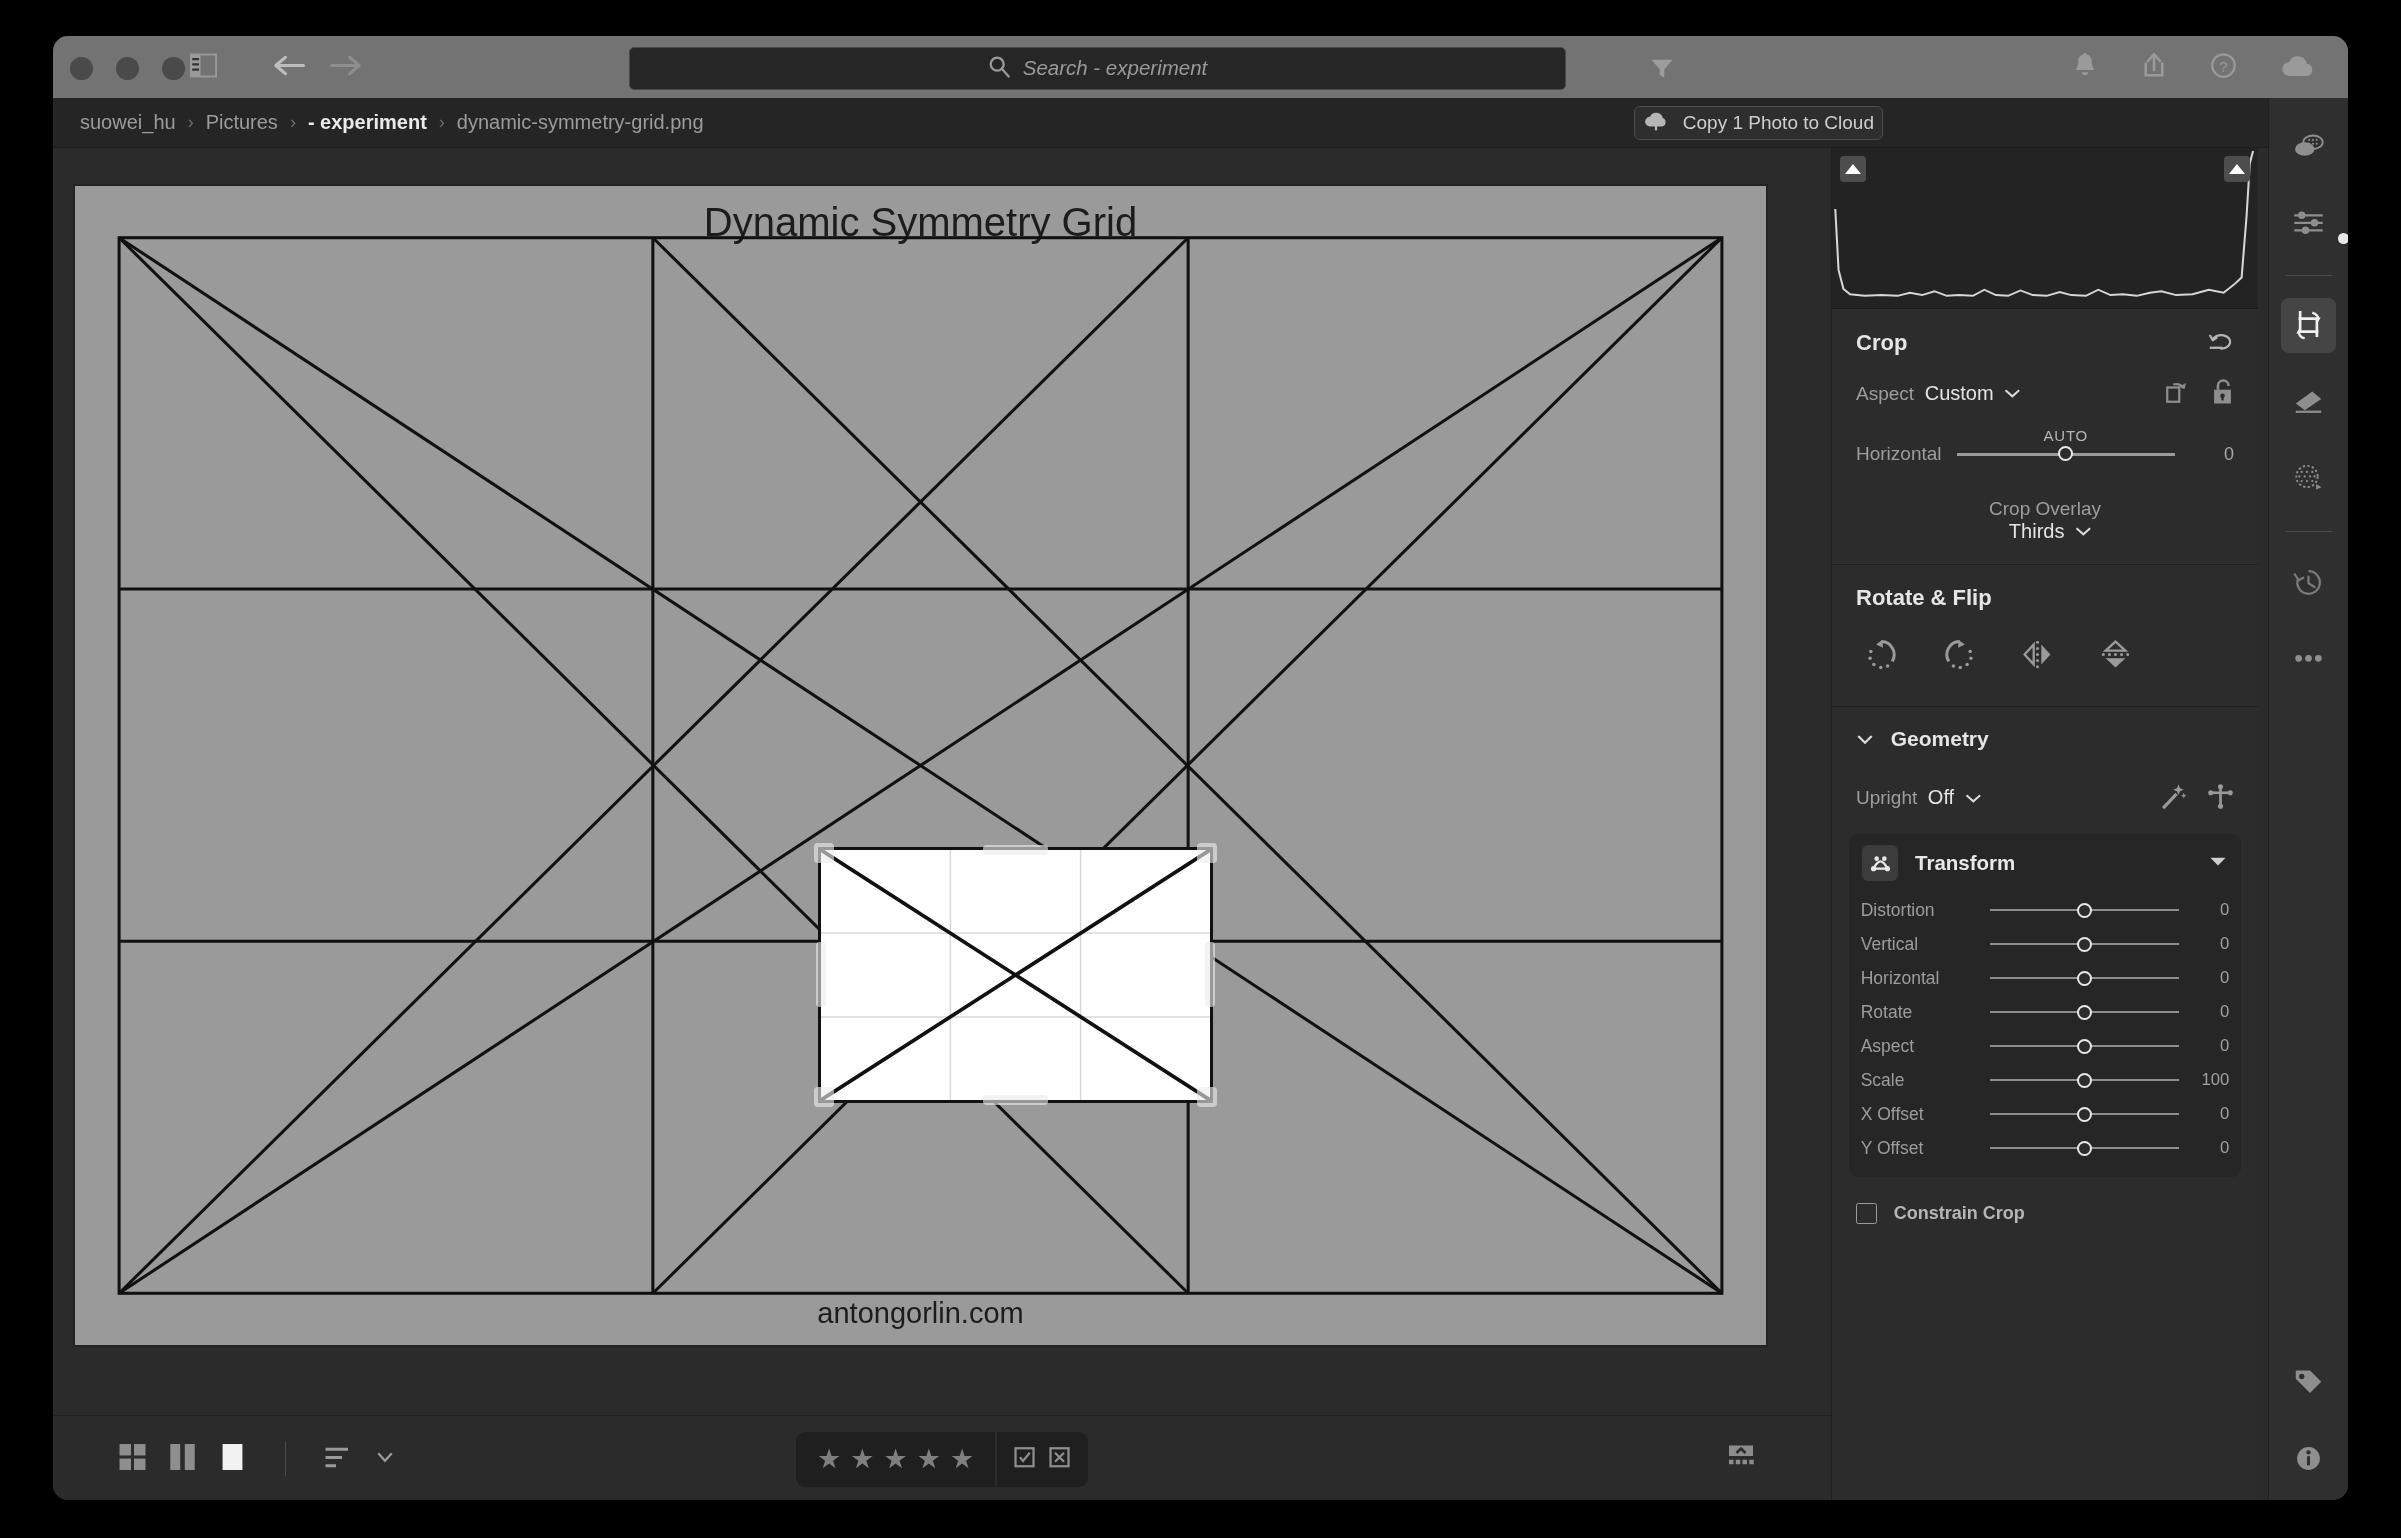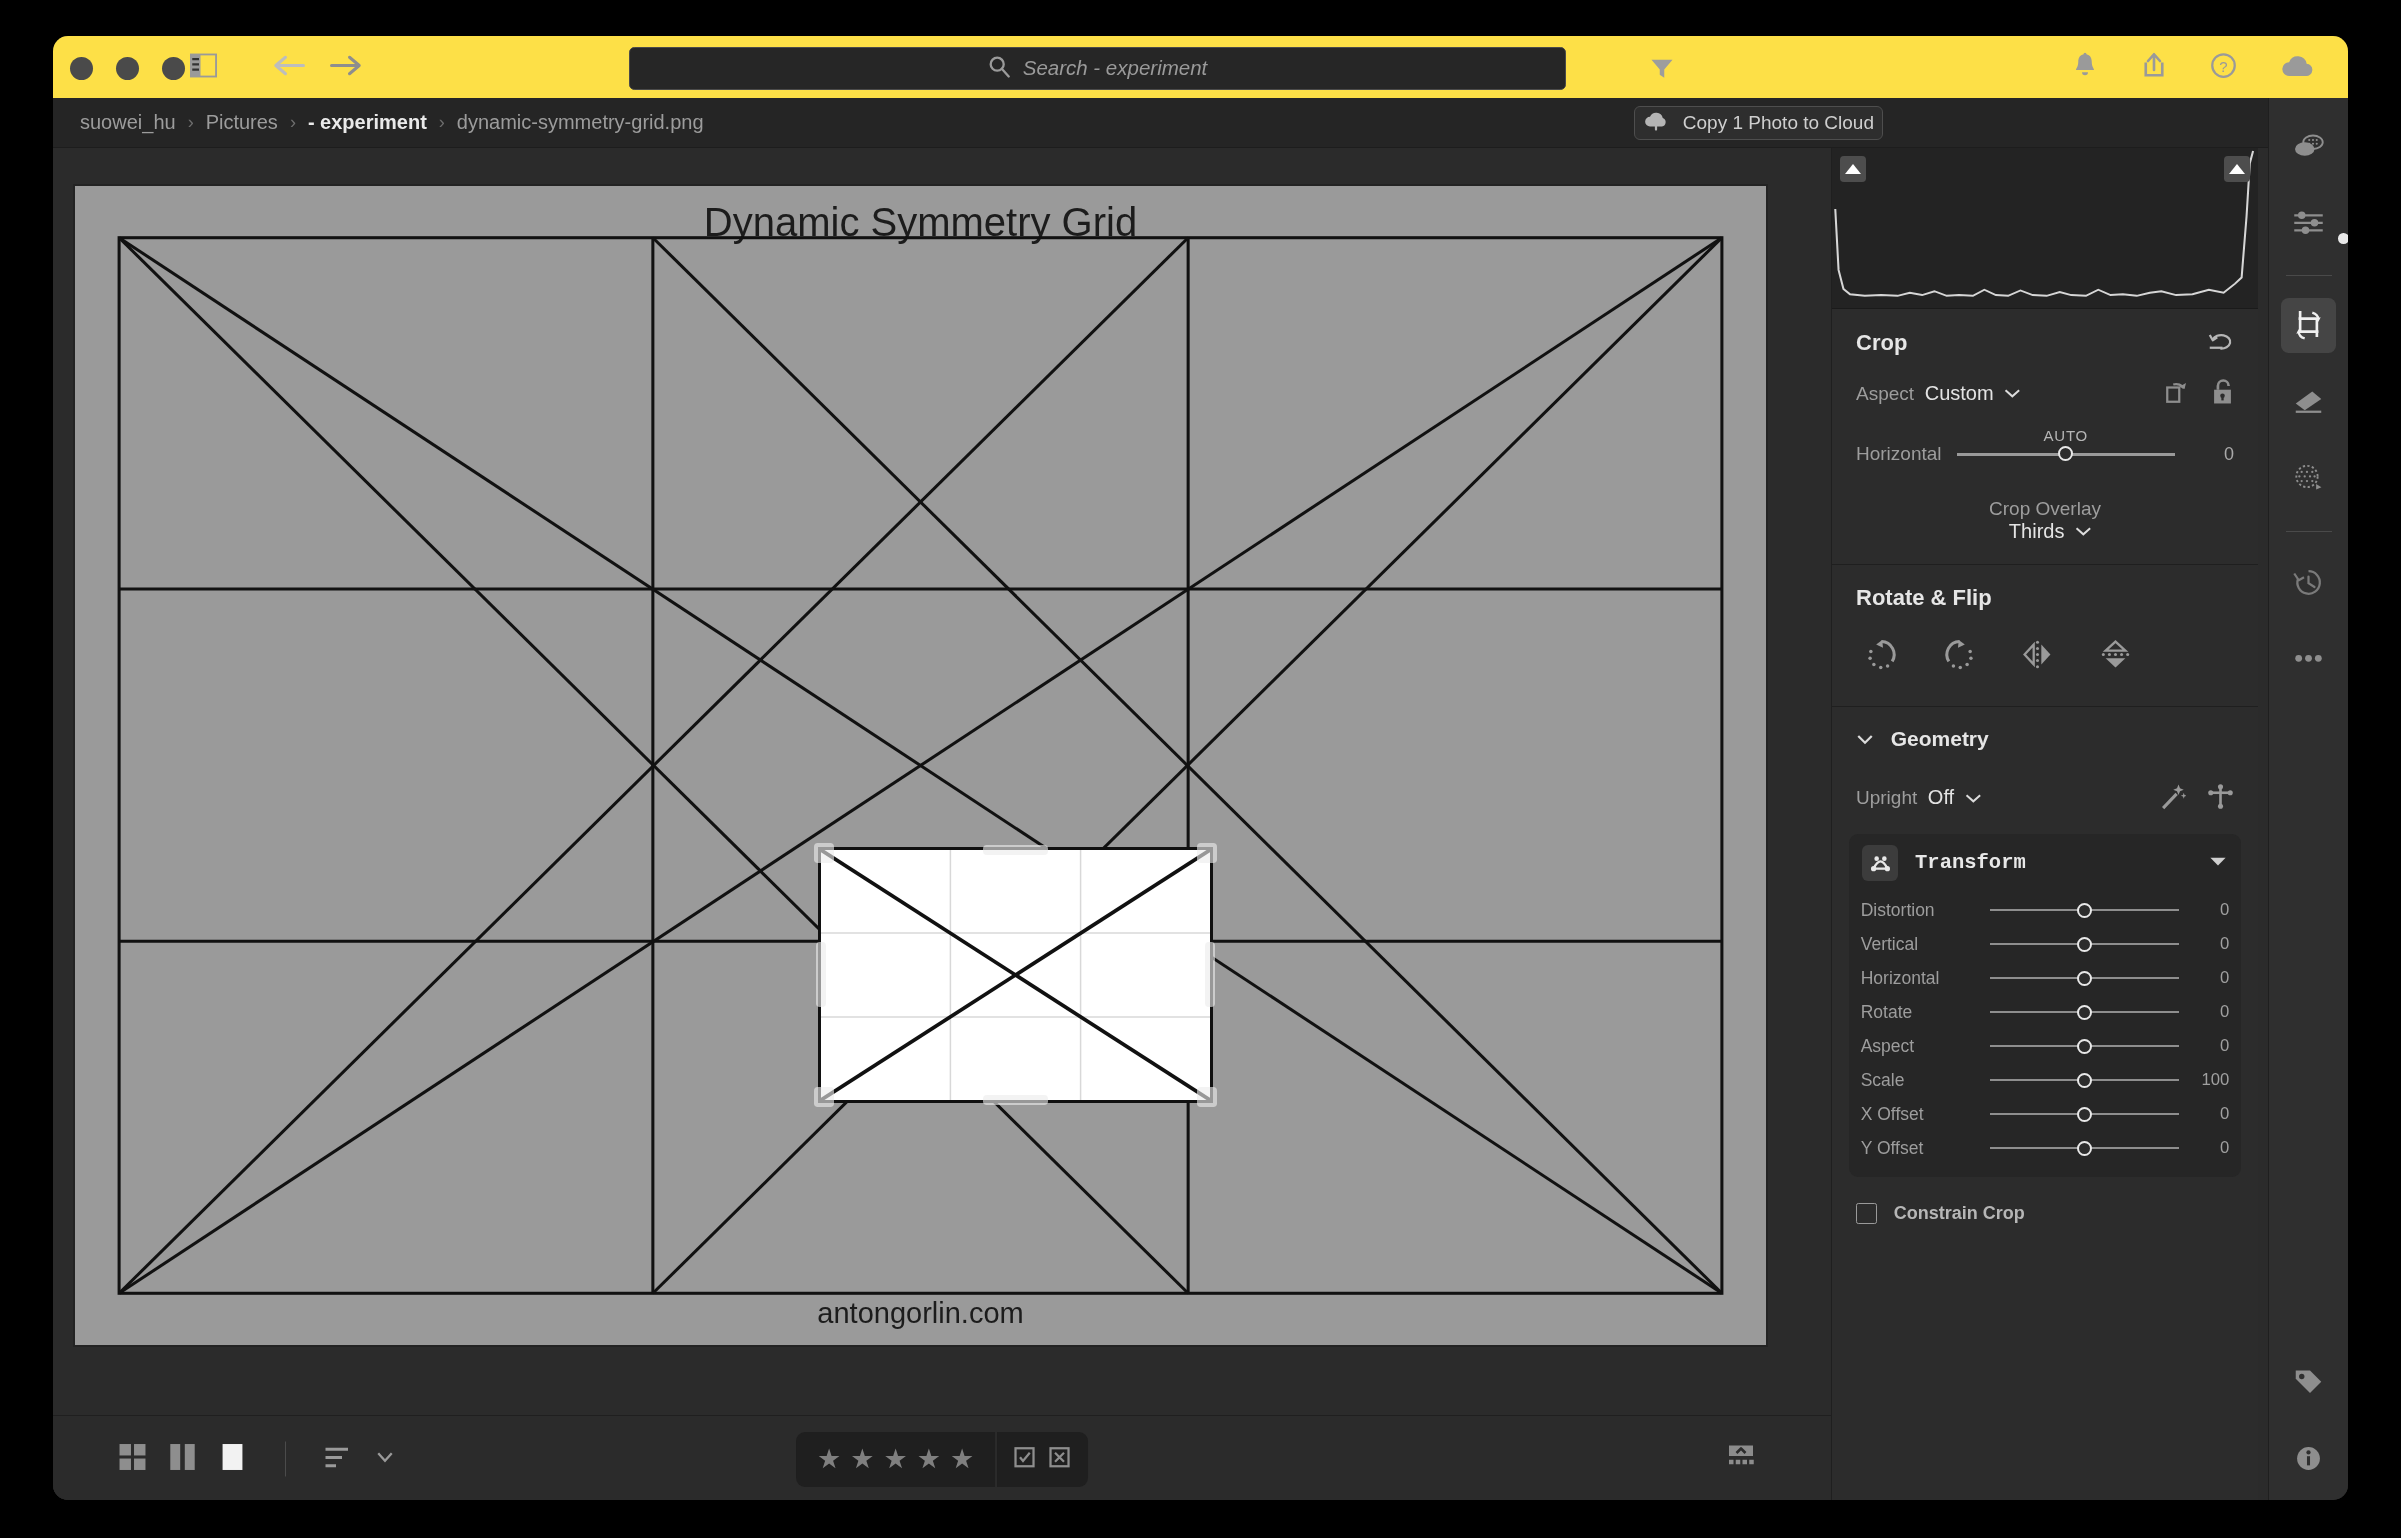--- a/index.html
+++ b/index.html
@@ -1,21 +1,21 @@
 <!DOCTYPE html>
 <html style="font-size:12px"><head>
 <meta charset="utf-8">
 <style>
   html,body{margin:0;padding:0;background:#000;}
   body{width:2401px;height:1538px;font-family:"Liberation Sans",sans-serif;overflow:hidden;}
 
   .app{position:absolute;left:53px;top:36px;width:2295px;height:1464px;background:#2b2b2b;border-radius:15px;overflow:hidden;}
 
   
-  .titlebar{position:relative;height:62px;background:#fde047;}
+  .titlebar{position:relative;height:62px;background:#737373;}
   .lights{position:absolute;left:16.7px;top:21px;display:flex;gap:23px;}
   .light{width:23px;height:23px;border-radius:50%;background:#4a4a4a;}
   .tb-icon{position:absolute;top:50%;transform:translateY(-50%);cursor:pointer;}
   .panel-toggle{left:137px;}
   .nav-back{left:219px;}
   .nav-fwd{left:277px;}
 
   .searchwrap{position:absolute;left:576px;top:10.6px;width:935px;height:41px;
      background:#262626;border:0.8px solid #4a4a4a;border-radius:5.3px;display:flex;align-items:center;justify-content:center;cursor:text;}
   .search-inner{display:flex;align-items:center;gap:12px;}
@@ -89,21 +89,21 @@
        background:#2c2c2c;border:2.3px solid #e8e8e8;box-sizing:border-box;}
   .auto{position:absolute;left:50%;transform:translateX(-50%);top:-26px;color:#b5b5b5;font-size:15px;letter-spacing:0.8px;}
   .num{width:44px;text-align:right;color:#a9a9a9;font-size:18px;}
 
   .flipicons{display:flex;gap:43px;margin:26px 0 23px 7.6px;}
   .flipicons div{cursor:pointer;}
 
   .geomhdr{display:flex;align-items:center;gap:16.7px;color:#e6e6e6;font-size:21px;font-weight:bold;cursor:pointer;}
 
   .xform{margin:13.7px 16.7px 0 16.7px;background:#262626;border-radius:9px;padding:10.6px 0 18px 0;}
-  .xhdr{display:flex;align-items:center;padding:0 13.7px 6px 13.7px;font-family:Liberation Mono, monospace;}
+  .xhdr{display:flex;align-items:center;padding:0 13.7px 6px 13.7px;}
   .xbadge{width:36px;height:36px;background:#3c3c3c;border-radius:6px;display:flex;align-items:center;justify-content:center;}
   .xname{color:#e8e8e8;font-size:20.5px;font-weight:bold;margin-left:16.7px;}
   .xcaret{margin-left:auto;cursor:pointer;}
   .xrow{display:flex;align-items:center;padding:0 12px;margin-top:13px;}
   .xlbl{width:129px;color:#9d9d9d;font-size:17.5px;}
   .xslide{position:relative;flex:1;height:2.3px;background:#8e8e8e;margin-right:10.6px;cursor:pointer;}
   .xnum{width:40px;text-align:right;color:#a0a0a0;font-size:16.7px;}
 
   .ccrow{display:flex;align-items:flex-start;gap:16.7px;padding:26px 24px;cursor:pointer;font-weight:bold;}
   .cbox{width:21px;height:21px;border:1.5px solid #9a9a9a;border-radius:2.3px;box-sizing:border-box;}

